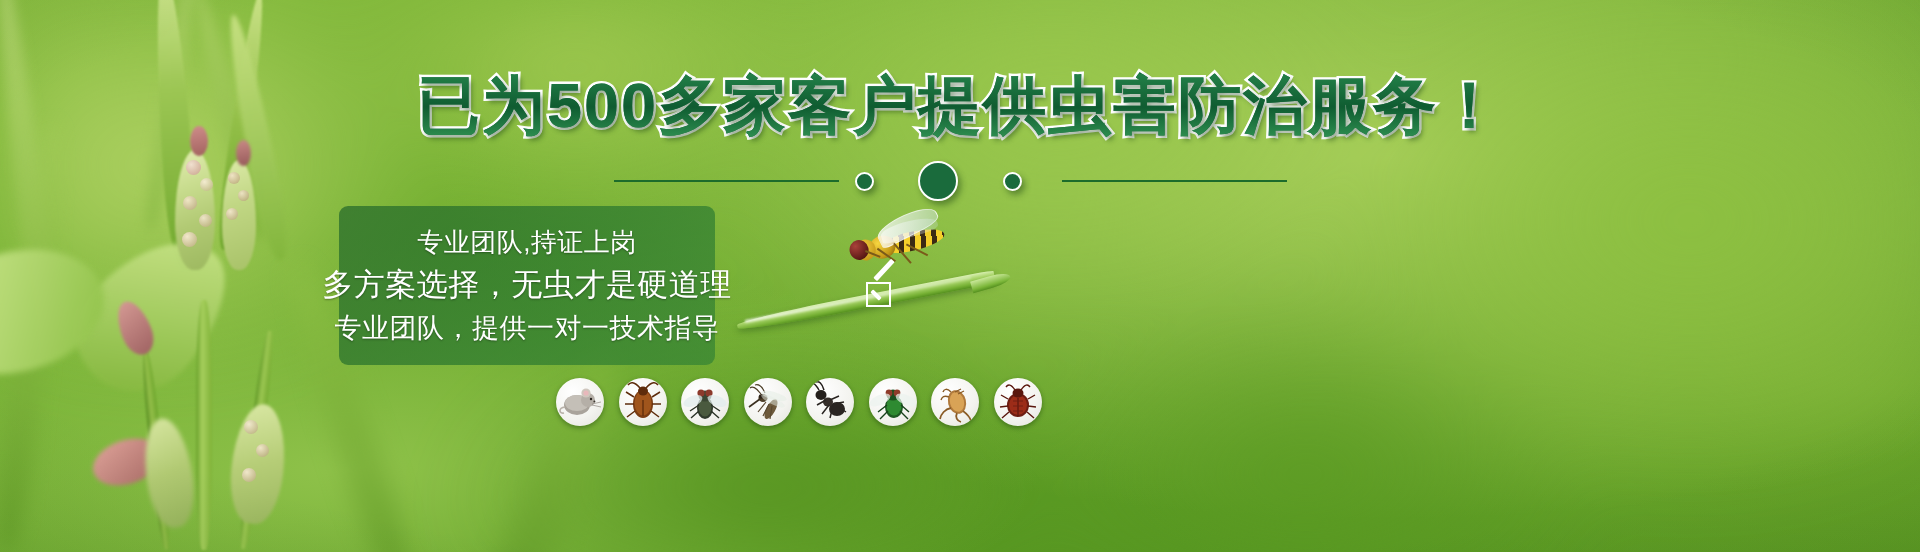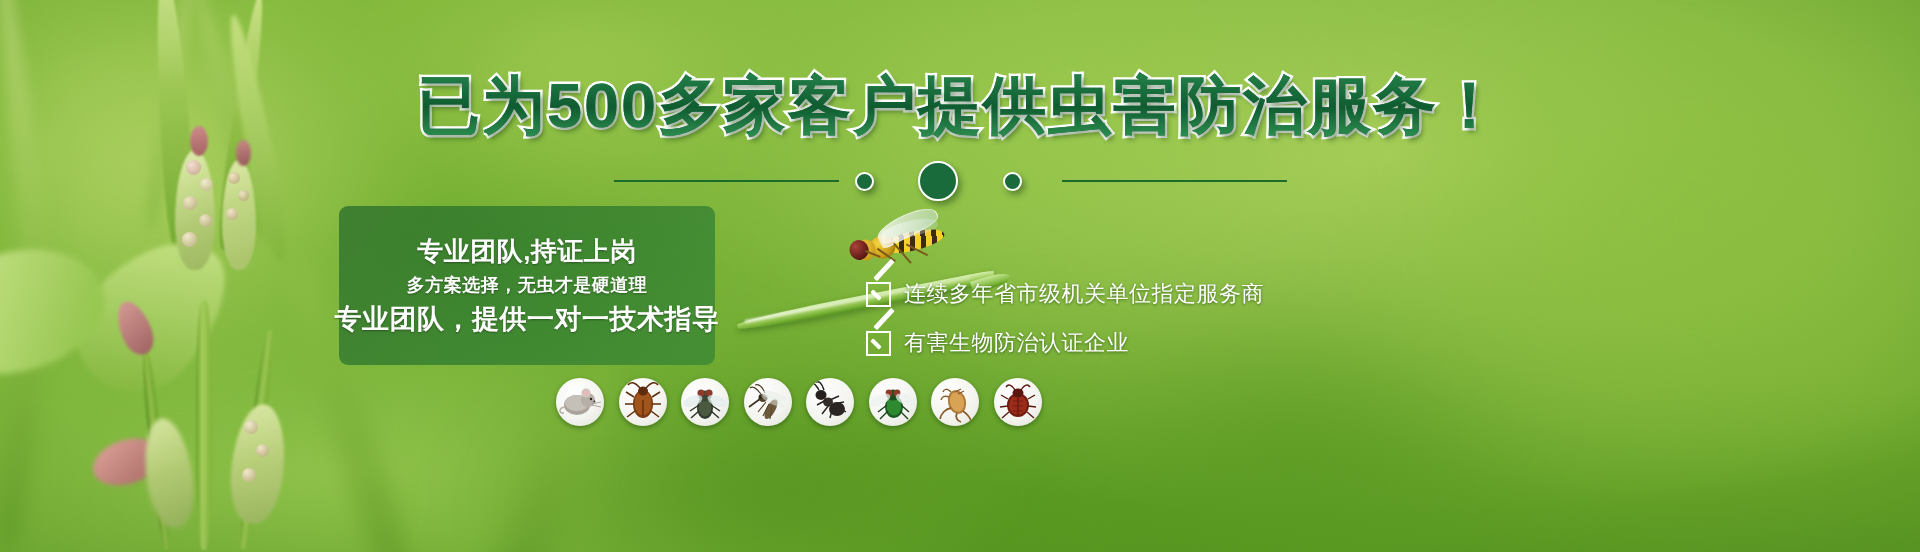--- a/index.html
+++ b/index.html
@@ -74,23 +74,23 @@
     box-shadow:3px 4px 6px rgba(20,60,15,.45);
   }
 
   
   #featurebox{
     position:absolute;left:339px;top:206px;width:376px;height:159px;
     background:linear-gradient(135deg,rgba(36,105,42,.72) 0%,rgba(40,118,46,.70) 55%,rgba(47,128,52,.66) 100%);
     border-radius:9px 9px 9px 9px;
     display:flex;flex-direction:column;justify-content:center;align-items:center;gap:4px;
   }
-  .fb-line{color:#fff;font-weight:bold;white-space:nowrap;text-shadow:0 1px 2px rgba(0,0,0,.35);}
+  .fb-line{color:#fff;font-weight:normal;white-space:nowrap;text-shadow:0 1px 2px rgba(0,0,0,.35);}
   .fb-line.l1{font-size:26px;letter-spacing:0.5px;}
-  .fb-line.l2{font-size:18px;letter-spacing:0.5px;}
+  .fb-line.l2{font-size:31px;letter-spacing:0.5px;}
   .fb-line.l3{font-size:27px;letter-spacing:0.5px;}
 
   
   #bullets{position:absolute;left:866px;top:272px;width:520px;}
   .bullet{display:flex;align-items:center;gap:13px;height:44px;}
   .chk{
     width:25px;height:25px;flex:0 0 25px;position:relative;
     border:2px solid #ffffff;box-sizing:border-box;
   }
   .chk:before{
@@ -258,25 +258,20 @@
 
   <div id="featurebox">
     <div class="fb-line l1">专业团队,持证上岗</div>
     <div class="fb-line l2">多方案选择，无虫才是硬道理</div>
     <div class="fb-line l3">专业团队，提供一对一技术指导</div>
   </div>
 
   <div id="bullets">
     <div class="bullet">
       <span class="chk"></span>
-      <span class="bullet-txt">连续多年省市级机关单位指定服务商</span>
-    </div>
-    <div class="bullet" style="margin-top:5px;">
-      <span class="chk"></span>
-      <span class="bullet-txt">有害生物防治认证企业</span>
     </div>
   </div>
 
   <div id="pests">
 
     <div class="pest">
       <svg viewBox="0 0 48 48">
         <ellipse cx="21" cy="27" rx="13" ry="10" fill="#a9a39b"></ellipse>
         <ellipse cx="21" cy="25" rx="12" ry="8" fill="#c4bfb7"></ellipse>
         <circle cx="32" cy="22" r="7" fill="#b5afa7"></circle>

